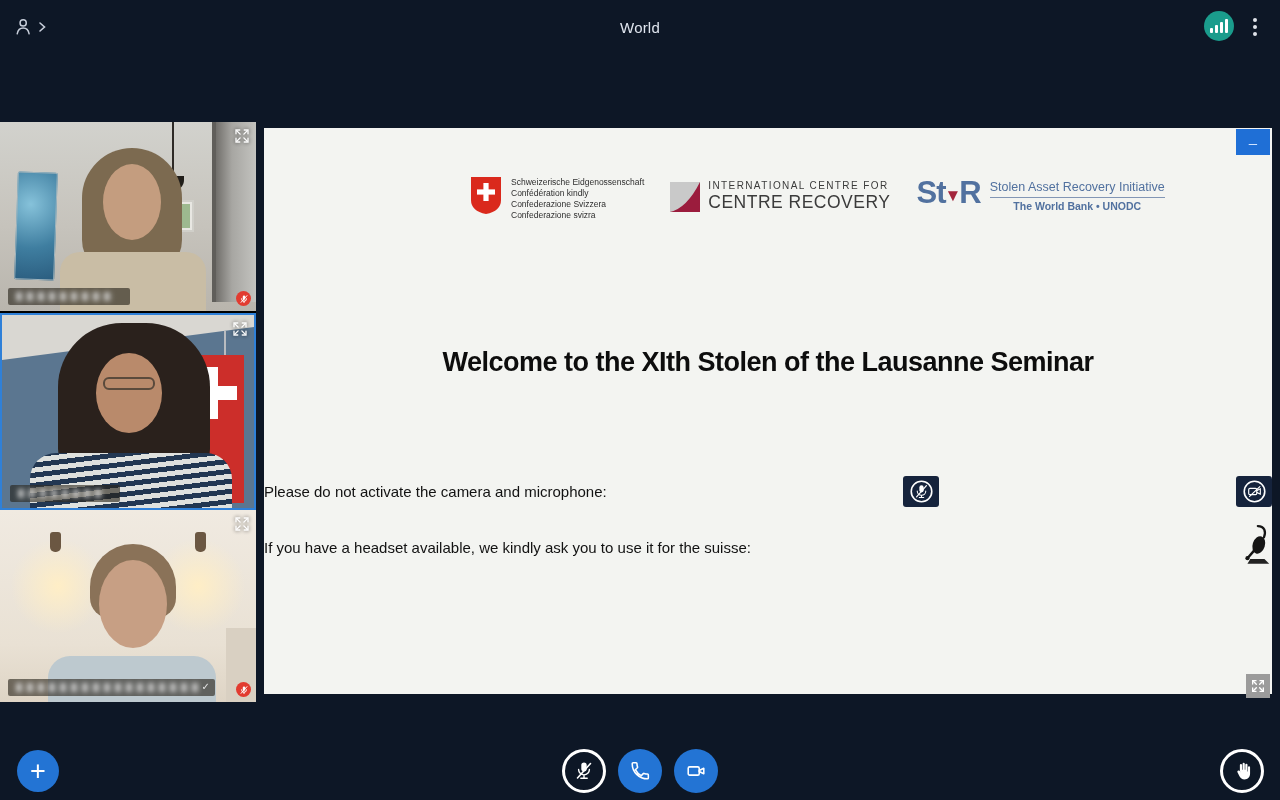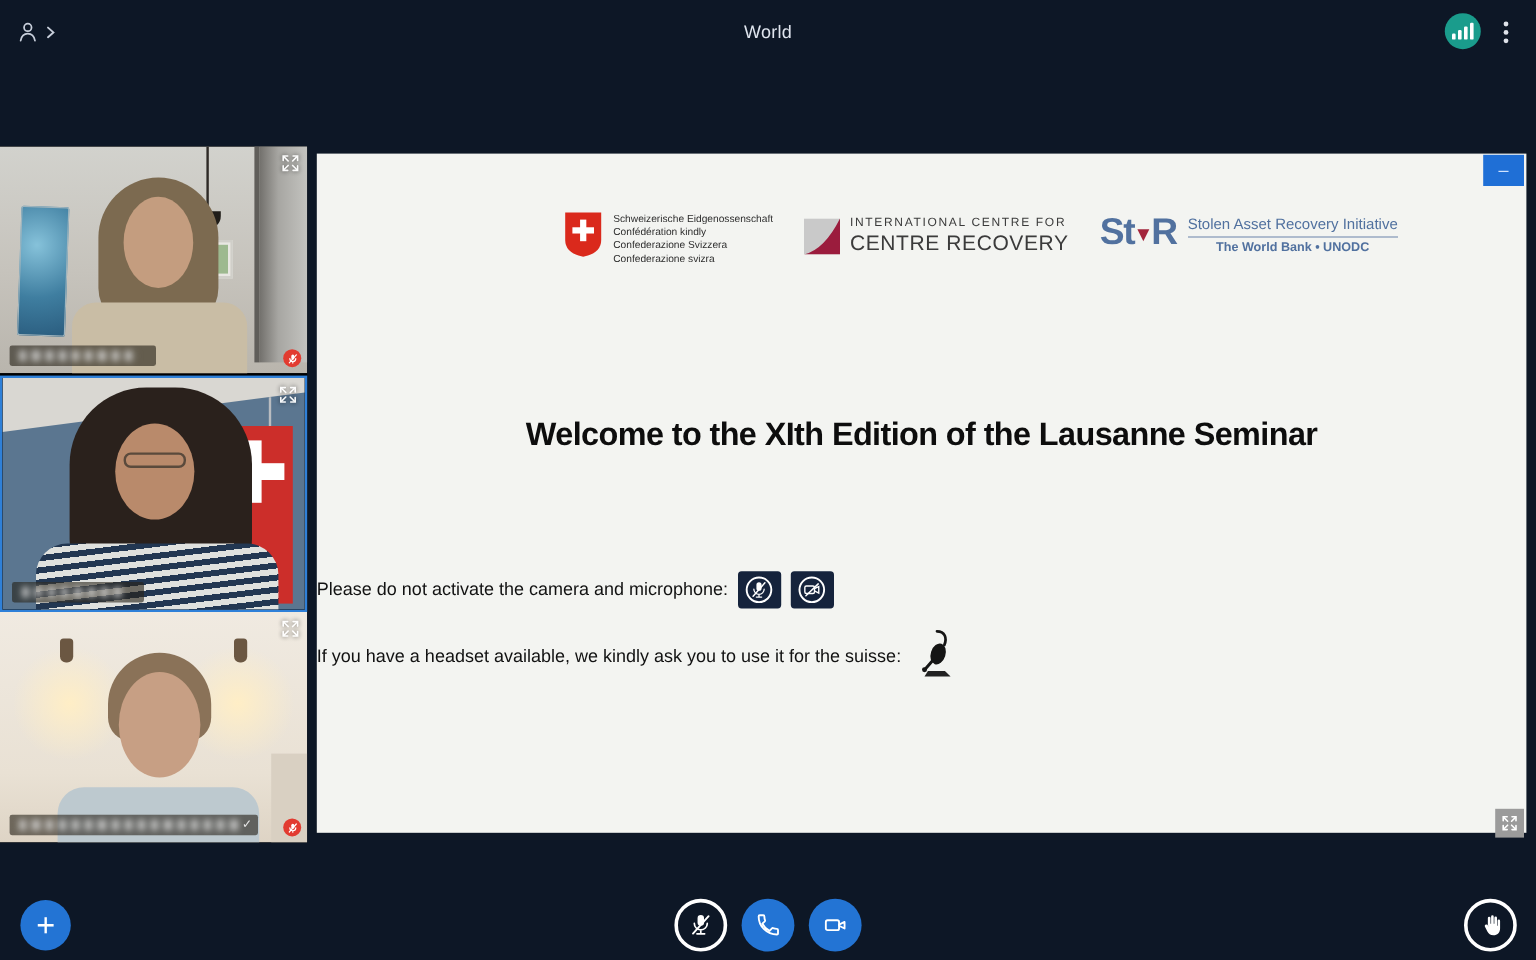--- a/index.html
+++ b/index.html
@@ -85,21 +85,21 @@
   .icar-l2 { font-size:17.5px; letter-spacing:.5px; color:#3b3b3b; margin-top:1px; }
   .logo-star { display:flex; gap:9px; align-items:flex-start; margin-top:2px; }
   .star-word { font-size:31px; font-weight:bold; color:#51719f; letter-spacing:-1px; line-height:30px; display:flex; align-items:flex-start; }
   .star-tri { font-size:17px; color:#a3253c; line-height:30px; margin:3px -1px 0 -1px; }
   .star-text { padding-top:2px; }
   .star-l1 { font-size:12.5px; color:#51719f; padding-bottom:3px; border-bottom:1px solid #8296b5; }
   .star-l2 { font-size:10.5px; font-weight:bold; color:#51719f; text-align:center; padding-top:2px; }
 
   .slide-title { position:absolute; top:219px; left:0; width:100%; text-align:center; font-size:27px; font-weight:bold; letter-spacing:-.5px; color:#0d0d0d; }
 
-  .inst { position:absolute; left:0; width:100%; display:flex; align-items:center; justify-content:flex-start; gap:8px; font-size:15px; color:#121212; }
+  .inst { position:absolute; left:0; width:100%; display:flex; align-items:center; justify-content:space-between; gap:8px; font-size:15px; color:#121212; }
   .inst-1 { top:346px; height:34px; }
   .inst-2 { top:398px; height:42px; }
   .av-box { width:36px; height:31px; background:#15233c; border-radius:3px; display:flex; align-items:center; justify-content:center; }
   .headset-ico { margin-left:2px; margin-top:-6px; }
 
   
   .btn { cursor:pointer; display:flex; align-items:center; justify-content:center; }
   .btn-plus { position:absolute; left:17px; top:750px; width:42px; height:42px; border-radius:50%; background:#2374d4; color:#fff; font-size:27px; font-weight:300; line-height:1; }
   .controls { position:absolute; left:50%; transform:translateX(-50%); top:749px; display:flex; gap:12px; }
   .ctl { width:44px; height:44px; border-radius:50%; }
@@ -246,21 +246,21 @@
           <span class="star-tri">▼</span>
           <span>R</span>
       </div>
       <div class="star-text">
         <div class="star-l1">Stolen Asset Recovery Initiative</div>
         <div class="star-l2">The World Bank • UNODC</div>
       </div>
     </div>
   </div>
 
-  <div class="slide-title">Welcome to the XIth Edition of the Lausanne Seminar</div>
+  <div class="slide-title">Welcome to the XIth Stolen of the Lausanne Seminar</div>
 
   <div class="inst inst-1">
     <span>Please do not activate the camera and microphone:</span>
     <span class="av-box">
       <svg width="25" height="25" viewBox="0 0 28 28" fill="none" stroke="#fff">
         <circle cx="14" cy="14" r="11.5" stroke-width="1.8"></circle>
         <rect x="11.6" y="7" width="4.8" height="8" rx="2.4" fill="#fff" stroke="none"></rect>
         <path d="M9.2 13.5a4.8 4.8 0 0 0 9.6 0M14 18.3v2.2M11.5 20.8h5" stroke-width="1.2" stroke-linecap="round"></path>
         <path d="M8.5 20 19.5 7.5" stroke-width="1.4" stroke-linecap="round"></path>
       </svg>

